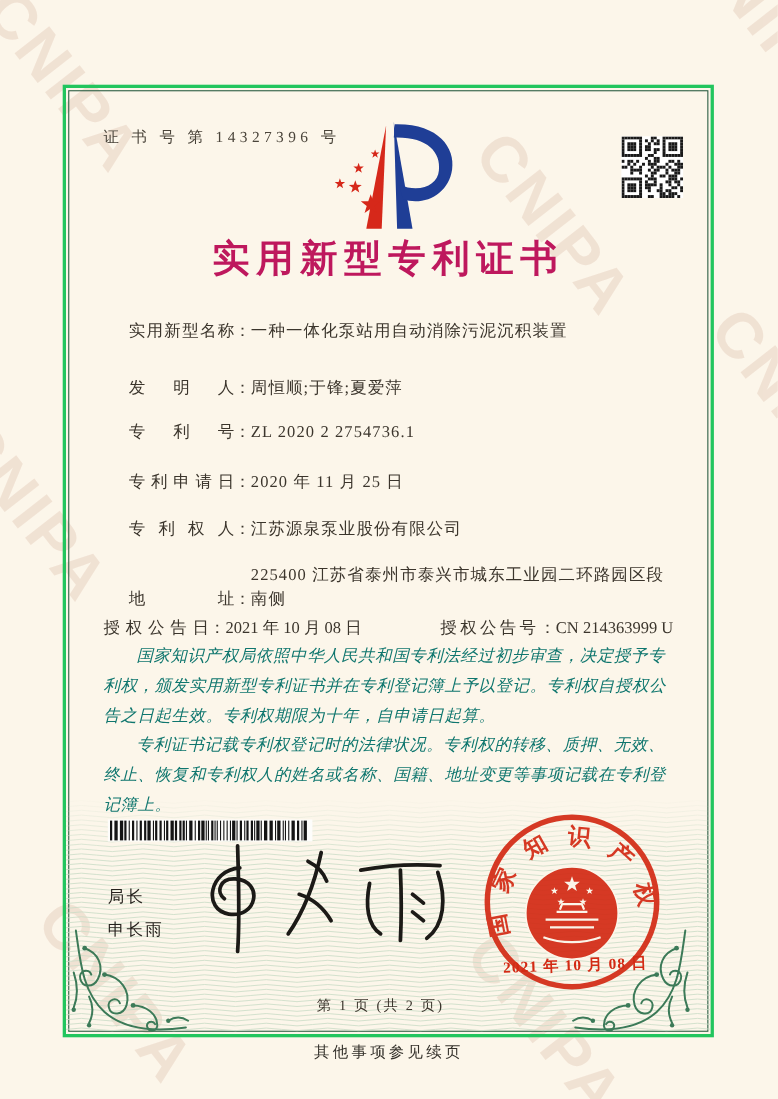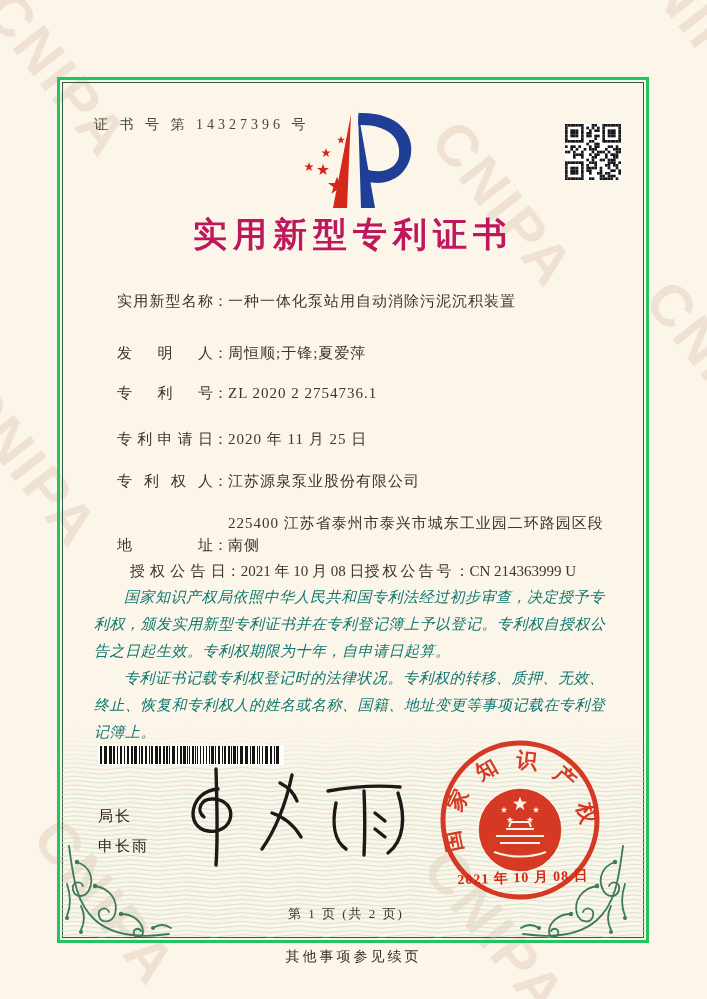--- a/index.html
+++ b/index.html
@@ -37,21 +37,21 @@
   
   .fields{position:absolute;left:34px;top:210px;width:518px;font-size:15px;line-height:22px;}
   .frow{display:flex;align-items:flex-end;margin-left:23px;}
   .flabel{
     display:inline-block;width:96px;flex:0 0 96px;
     text-align:justify;text-align-last:justify;letter-spacing:0;color:#3b352c;
   }
   .fcolon{flex:0 0 auto;}
   .fvalue{flex:1 1 auto;letter-spacing:1px;}
   .mb30{margin-bottom:30px}.mb18{margin-bottom:18px}.mb24{margin-bottom:24px}.mb20{margin-bottom:20px}.mb0{margin-bottom:0}
-  .grant-row{display:flex;justify-content:center;margin-top:4px;}
+  .grant-row{display:flex;justify-content:space-between;margin-top:4px;}
   .grant-pair{display:flex;}
   .grant-pair.right .glabel{letter-spacing:3px;}
   
   .body-text{
     position:absolute;left:34px;top:504px;width:520px;
     font-size:15px;line-height:27px;font-style:italic;color:#0f766e;letter-spacing:.5px;
   }
   .body-text p{margin:0;text-indent:2em;}
   
   .band{position:absolute;left:0;top:645px;width:572px;height:215px;}

